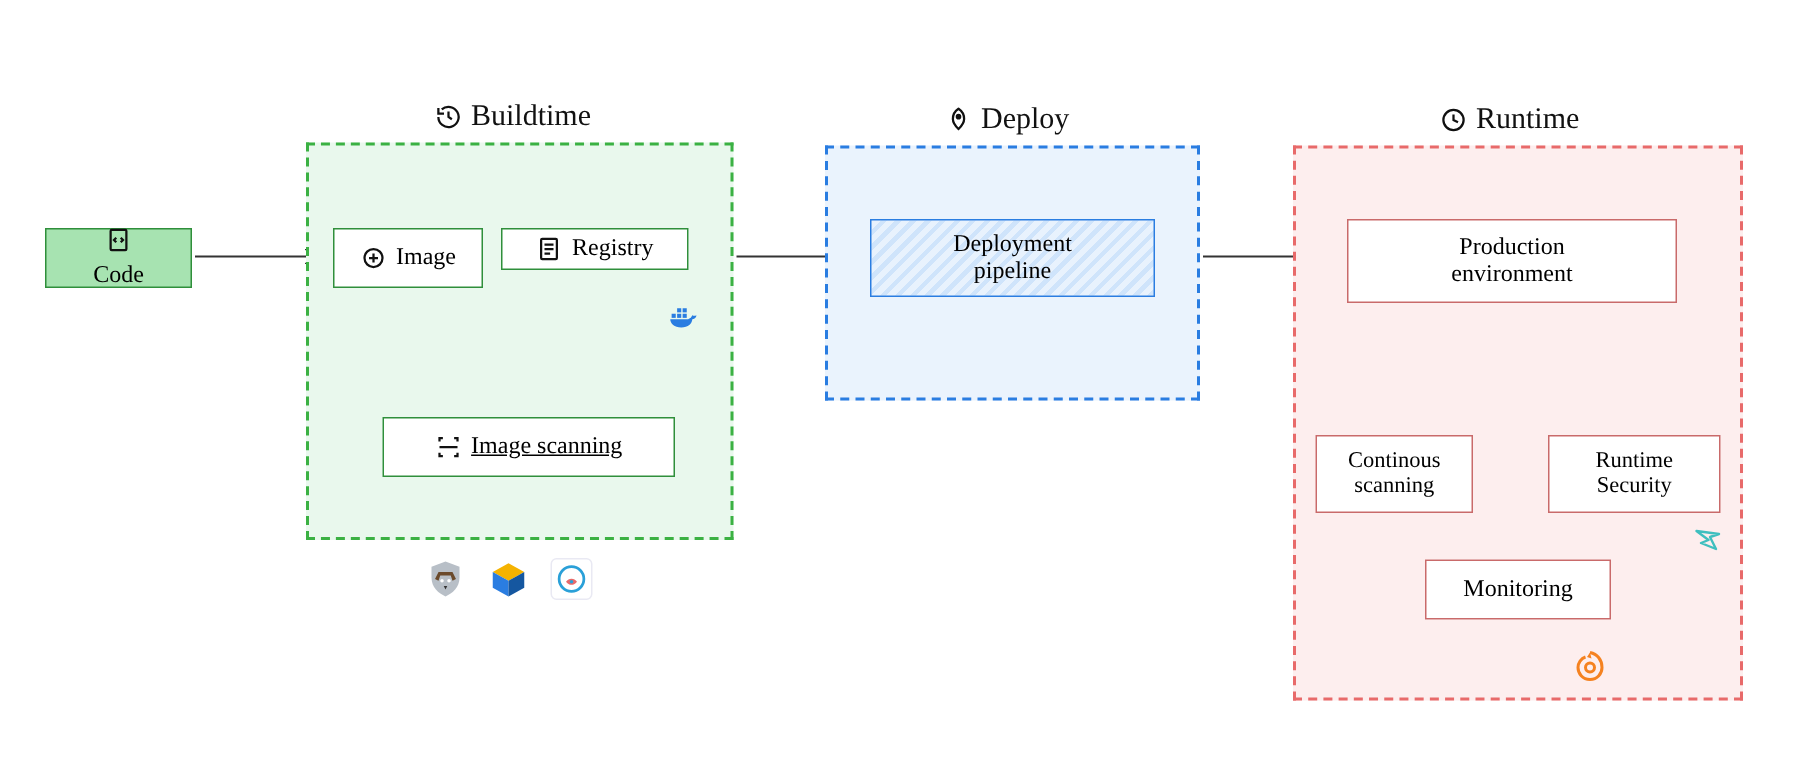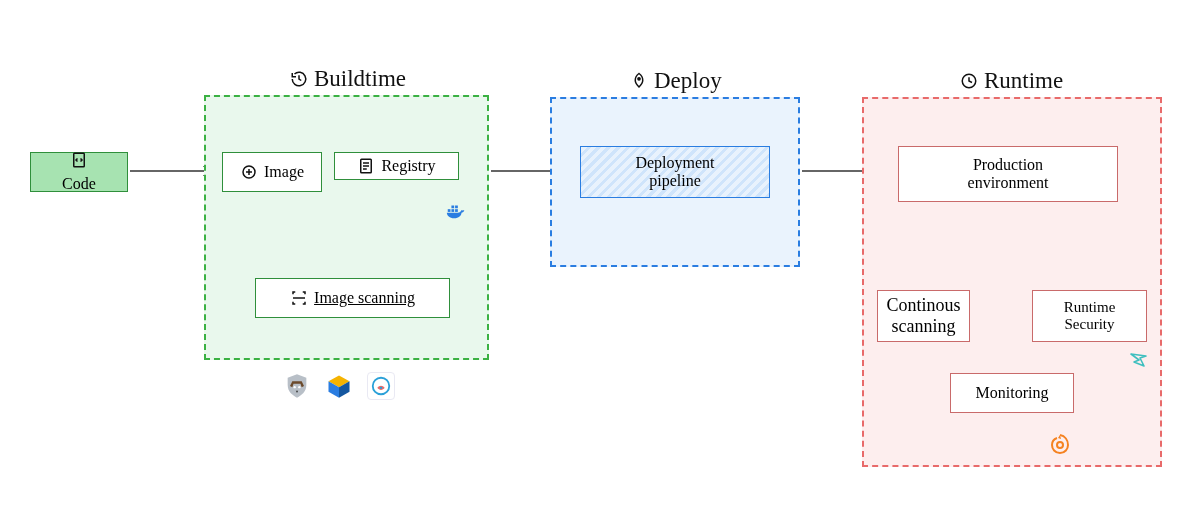--- a/index.html
+++ b/index.html
@@ -7,21 +7,21 @@
     margin: 0;
     width: 1200px;
     height: 519px;
     background: #ffffff;
     font-family: "Comic Sans MS", "Segoe Script", cursive;
     position: relative;
     overflow: hidden;
   }
   .stage-label {
     position: absolute;
-    font-size: 23px;
+    font-size: 20px;
     color: #111;
     display: flex;
     align-items: center;
     gap: 6px;
   }
   .stage-label .icon-wrap { width: 18px; height: 18px; display: inline-flex; align-items: center; justify-content: center; }
   .stage-label svg { display: block; }
 
   .dashed-panel {
     position: absolute;
@@ -235,21 +235,21 @@
 <div class="node node-blue-hatch" style="left:580px; top:146px; width:190px; height:52px; white-space:pre-line;">
   <span>Deployment
 pipeline</span>
 </div>
 
 <div class="node node-red-outline" style="left:898px; top:146px; width:220px; height:56px; white-space:pre-line;">
   <span>Production
 environment</span>
 </div>
 
-<div class="node node-red-outline" style="left:877px; top:290px; width:93px; height:52px; white-space:pre-line; font-size:18px;">
+<div class="node node-red-outline" style="left:877px; top:290px; width:105px; height:52px; white-space:pre-line; font-size:15px;">
   <span>Continous
 scanning</span>
 </div>
 
 <div class="node node-red-outline" style="left:1032px; top:290px; width:115px; height:52px; white-space:pre-line; font-size:15px;">
   <span>Runtime
 Security</span>
 </div>
 
 <div class="node node-red-outline" style="left:950px; top:373px; width:124px; height:40px;">

